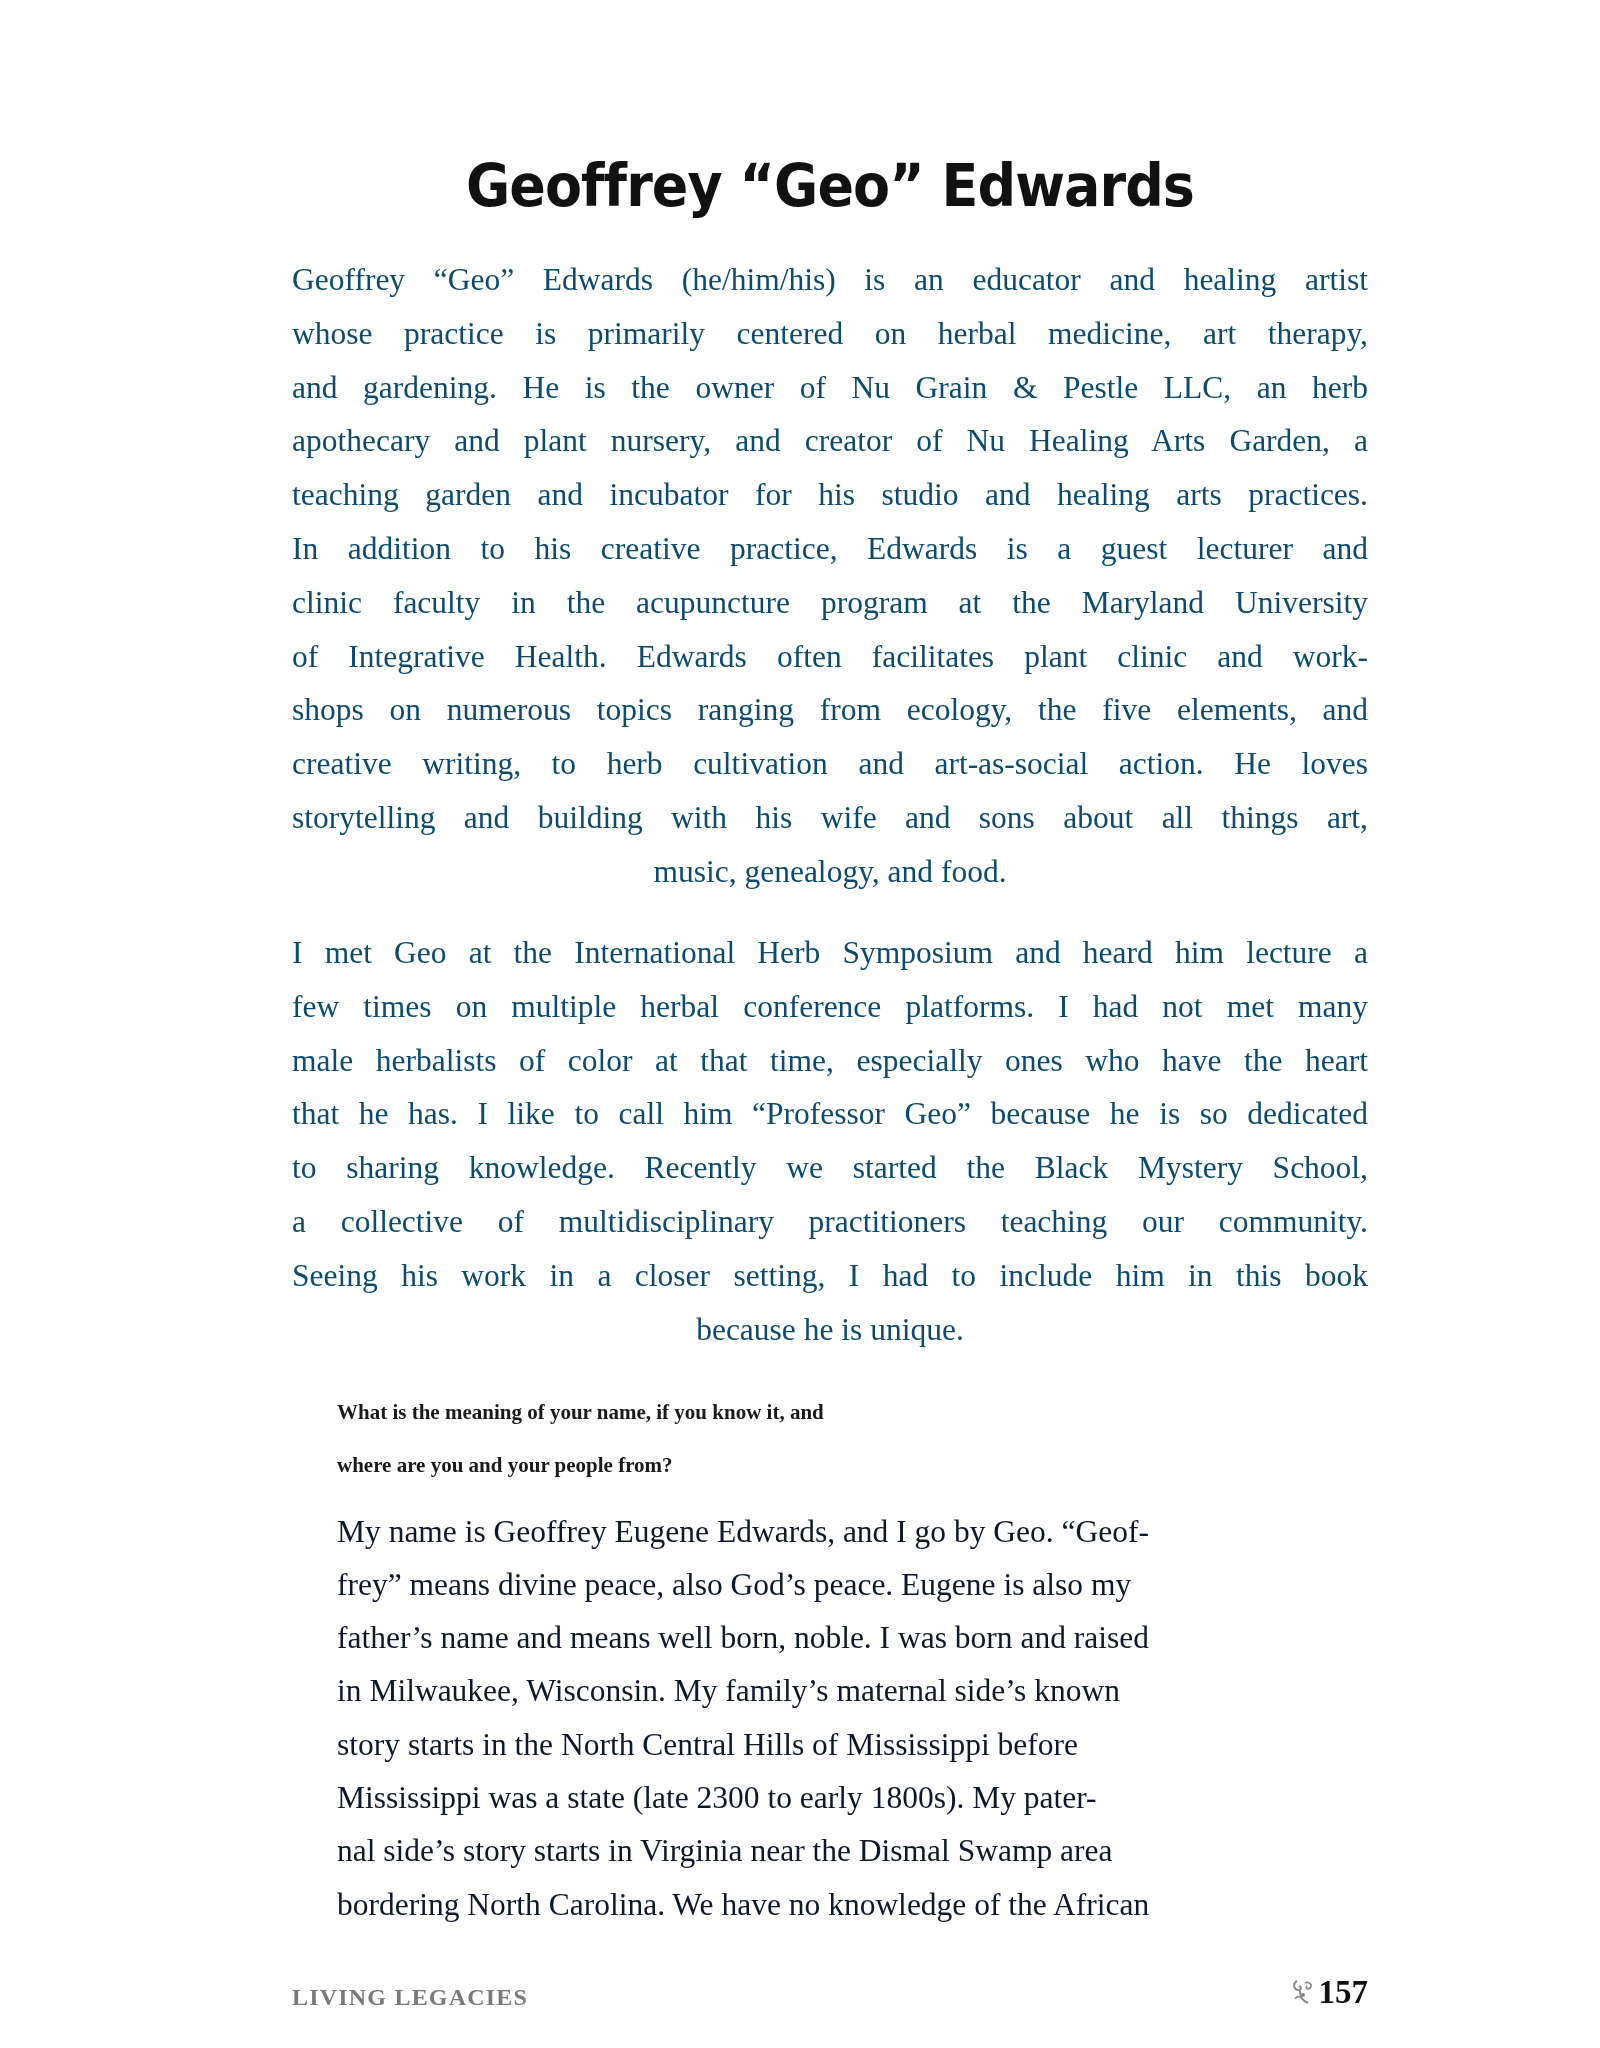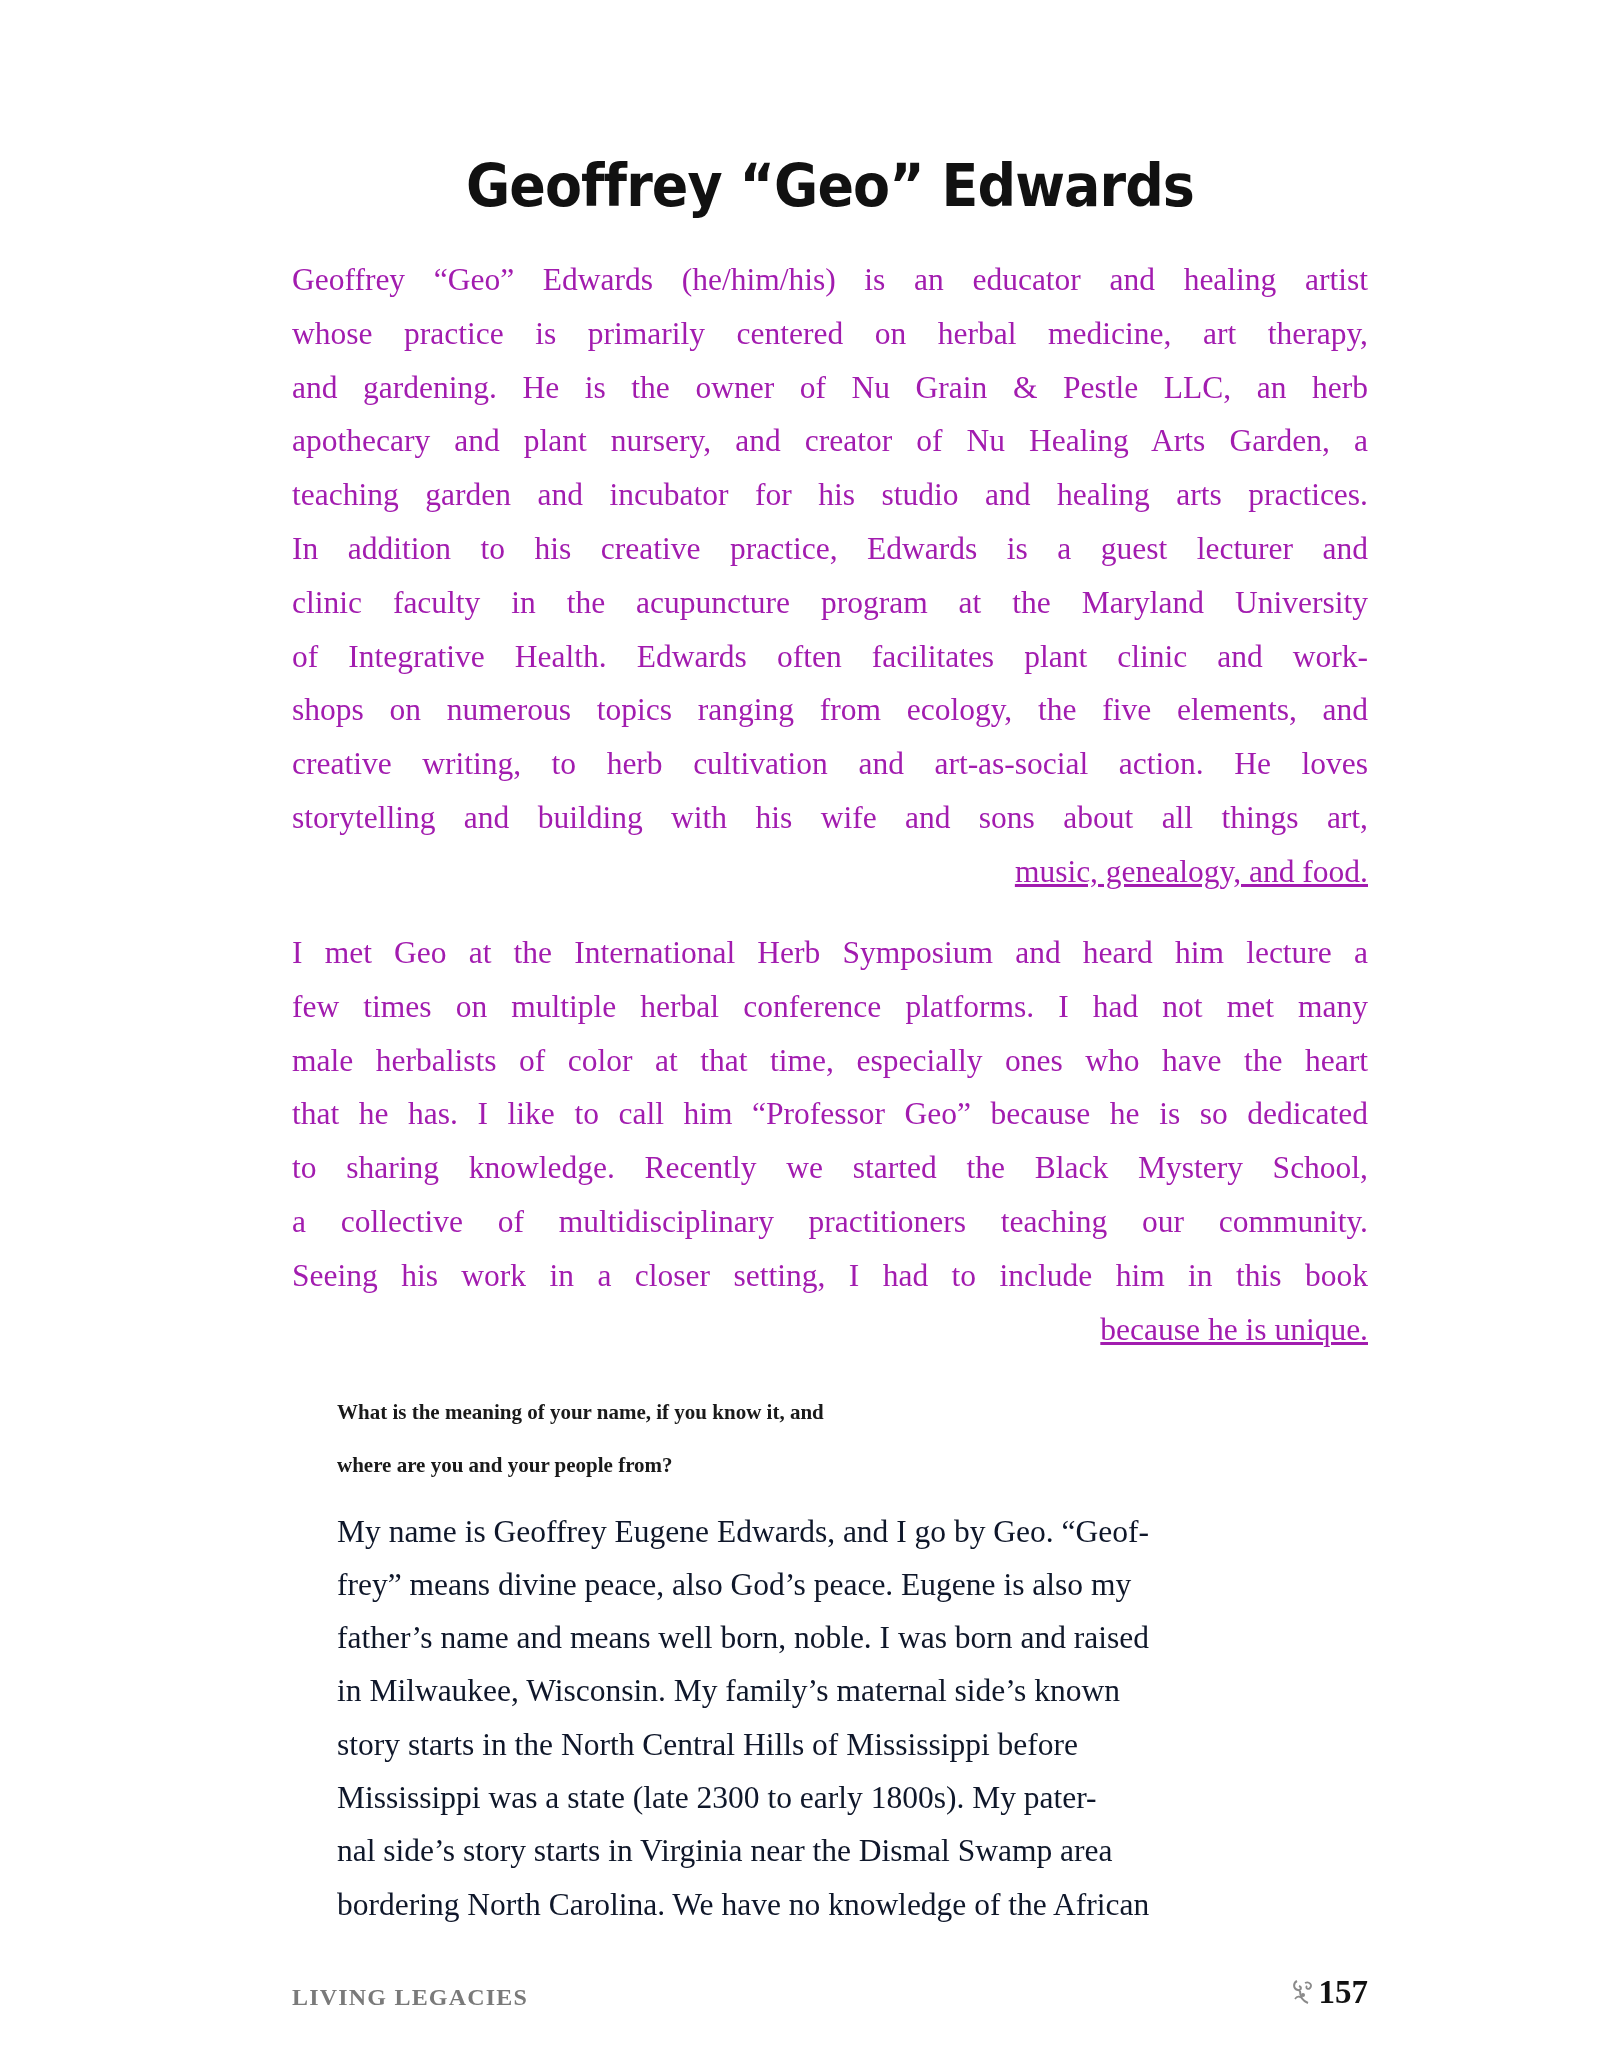--- a/index.html
+++ b/index.html
@@ -11,25 +11,25 @@
     text-align: center;
     font-family: "DejaVu Sans", "Liberation Sans", sans-serif;
     font-weight: bold; font-size: 58px; line-height: 80px;
     color: #111111; letter-spacing: -1px;
     transform: scaleX(0.93); transform-origin: center;
   }
 
   .line {
     position: absolute; height: 54px; line-height: 54px;
     font-family: "Liberation Serif", "DejaVu Serif", serif;
-    font-size: 31.5px; color: #a21caf; white-space: nowrap;
+    font-size: 31.5px; color: #0c4a6e; white-space: nowrap;
   }
   .body-line { left: 292px; width: 1076px; }
   .just { text-align: justify; text-align-last: justify; }
-  .left { text-align: right; text-decoration: underline; }
+  .left { text-align: center; }
 
   .q-line {
     left: 337px; width: 1000px;
     font-weight: bold; font-size: 21px; color: #1a1a1a;
   }
   .a-line { left: 337px; width: 960px; font-size: 31.5px; color: #0f172a; }
 
   .footer-left {
     position: absolute; left: 292px; top: 1938px; height: 30px; line-height: 30px;
     font-family: Liberation Serif, serif;

